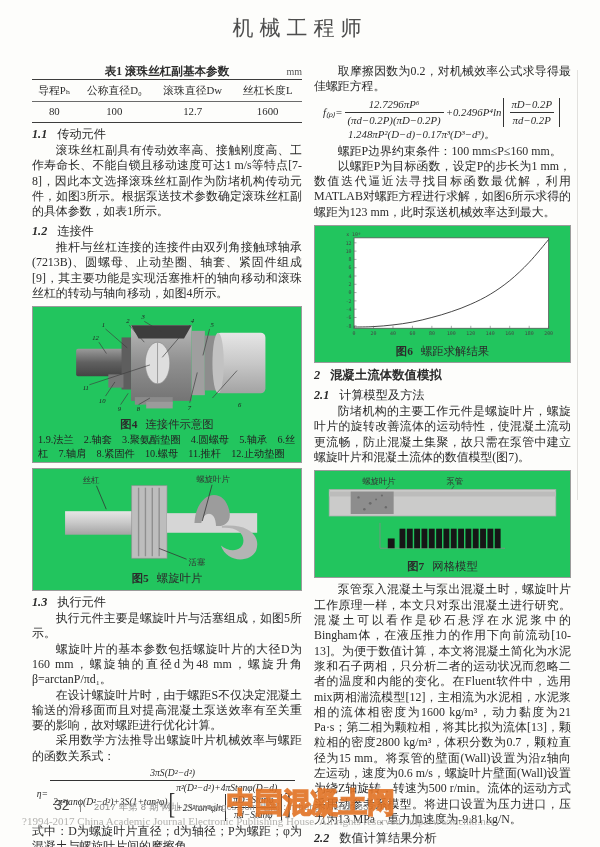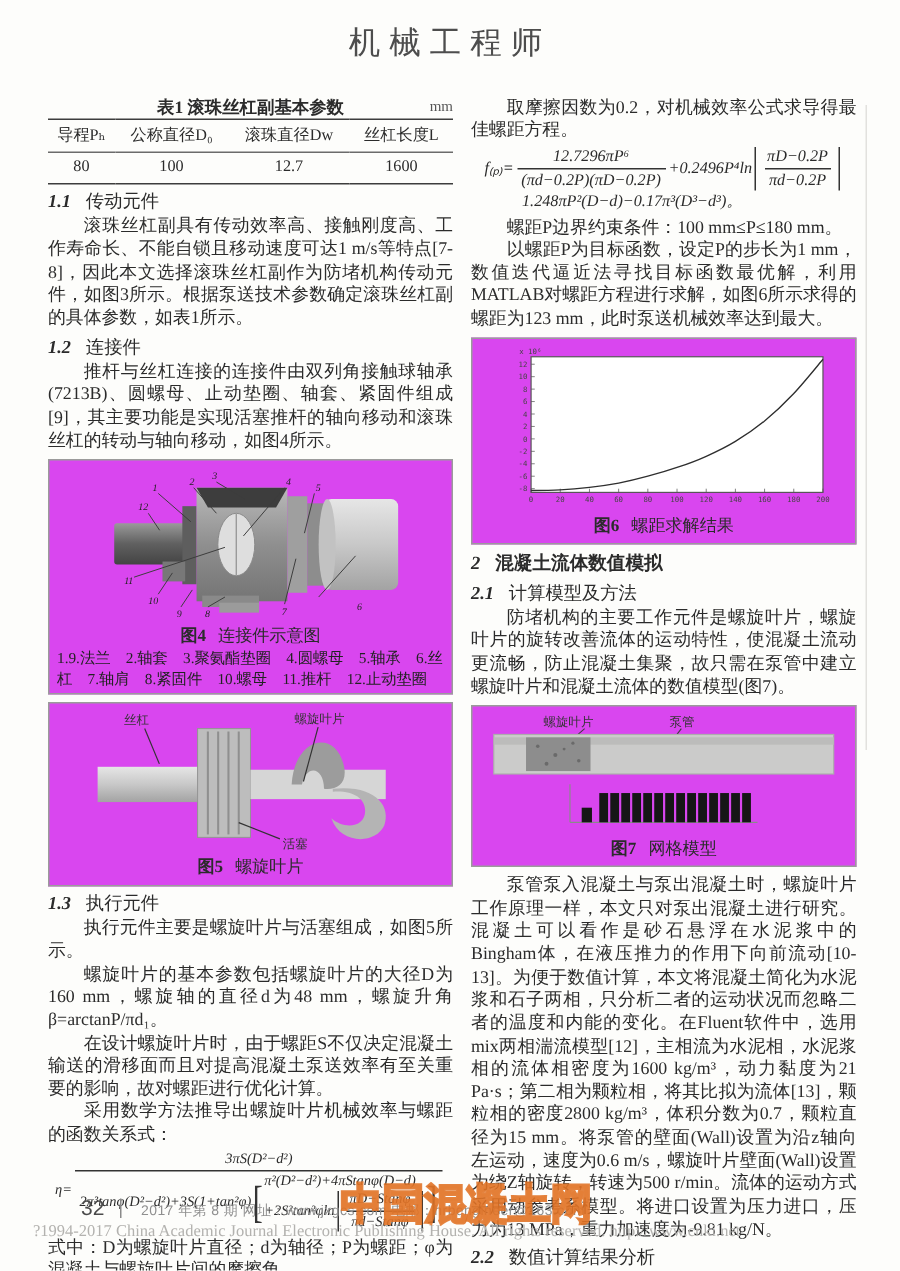--- a/index.html
+++ b/index.html
@@ -31,21 +31,21 @@
   table.t1 td{text-align:center;padding:2.5px 0;margin-top:32px;}
 
   
   .h3{margin:4px 0 1px;text-indent:0;font-size:12.2px;}
   .h3 .no{font-style:italic;font-weight:bold;margin-right:10px;}
   .h2x{margin:5px 0 1px;text-indent:0;font-size:12.4px;}
   .h2x .no{font-style:italic;font-weight:bold;margin-right:10px;}
   .h2x .ti{font-weight:bold;}
 
   
-  .figbox{border:1px solid #9b9b9b;margin:5px 0 4px;padding:3px 5px 2px;background:#d946ef;}
+  .figbox{border:1px solid #9b9b9b;margin:5px 0 4px;padding:3px 5px 2px;background:#22c55e;}
   .figcap{text-align:center;font-size:11.4px;margin:1px 0 1px;text-indent:0;}
   .figcap .fn{font-weight:bold;margin-right:8px;}
   .figlegend{font-size:10.2px;line-height:13.5px;text-indent:0;text-align:justify;color:#222;}
   .fsvg{display:block;width:100%;}
   .cjklab{font-size:8.5px;fill:#333;}
   .cnum{font-size:7px;font-style:italic;fill:#222;}
   .tick{font-size:5px;fill:#444;font-family:"DejaVu Sans Mono",monospace;}
 
   
   .eqblock{margin:3px 0 3px;font-style:italic;font-family:"Liberation Serif",serif;}
@@ -268,21 +268,21 @@
               <span class="num">πD−0.2P</span>
               <span class="den">πd−0.2P</span>
             </span>
         </span>
       </div>
       <div class="eqrow eqcont">
           <span>1.248πP²(D−d)−0.17π³(D³−d³)。</span>
         </div>
     </div>
 
-    <p>螺距P边界约束条件：100 mm≤P≤180 mm。</p>
+    <p>螺距P边界约束条件：100 mm≤P≤160 mm。</p>
     <p>以螺距P为目标函数，设定P的步长为1 mm，数值迭代逼近法寻找目标函数最优解，利用MATLAB对螺距方程进行求解，如图6所示求得的螺距为123 mm，此时泵送机械效率达到最大。</p>
 
     <div class="figbox">
       <svg id="fig6svg" class="fsvg" viewBox="0 0 236 116" height="114">
           <rect x="28" y="9" width="198" height="92" fill="#ffffff" stroke="#555" stroke-width="0.8"></rect>
           <line x1="28" y1="101" x2="28" y2="98.5" stroke="#555" stroke-width="0.5"></line>
           <text x="28" y="107.5" text-anchor="middle" class="tick">0</text>
           <line x1="47.8" y1="101" x2="47.8" y2="98.5" stroke="#555" stroke-width="0.5"></line>
           <text x="47.8" y="107.5" text-anchor="middle" class="tick">20</text>
           <line x1="67.6" y1="101" x2="67.6" y2="98.5" stroke="#555" stroke-width="0.5"></line>

